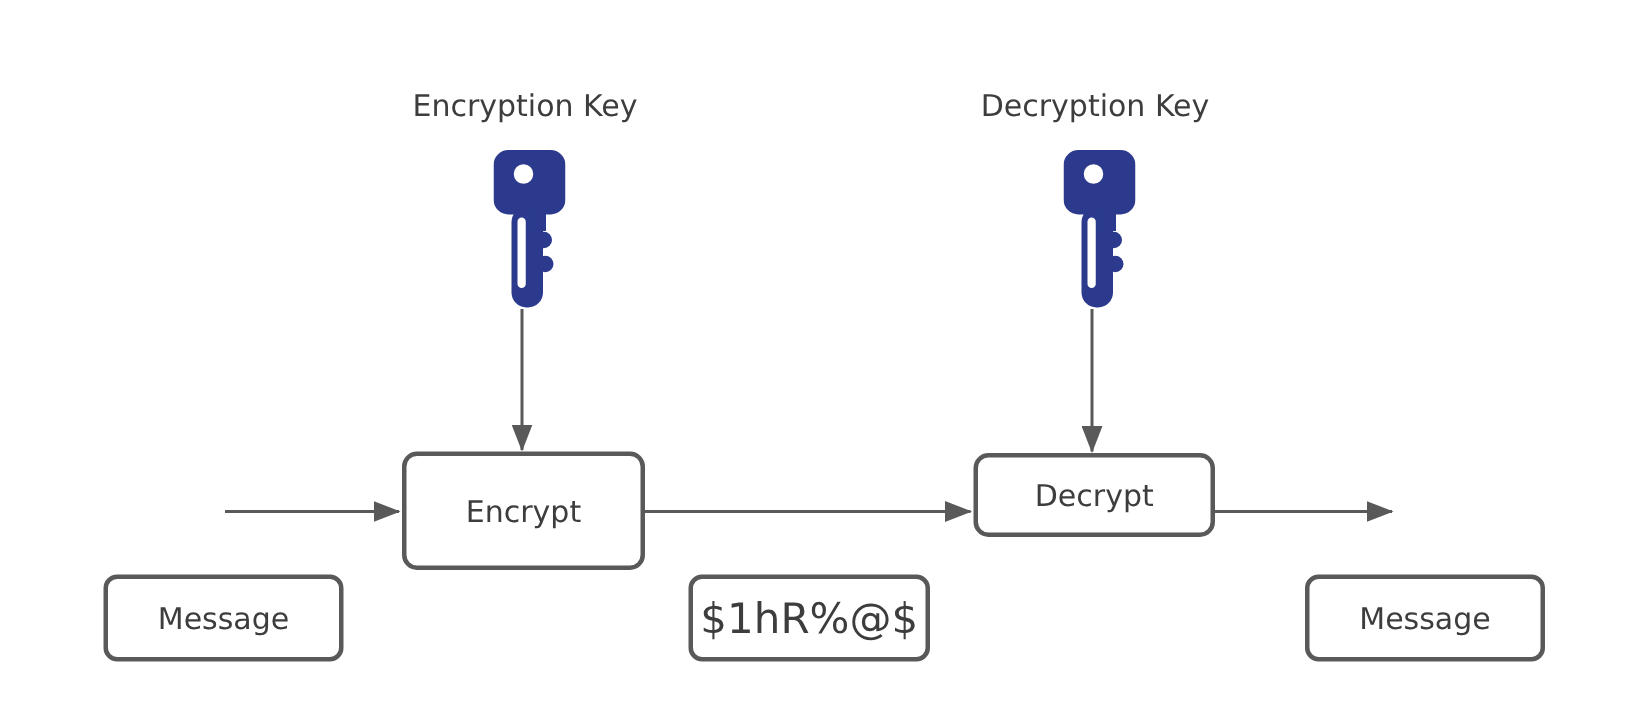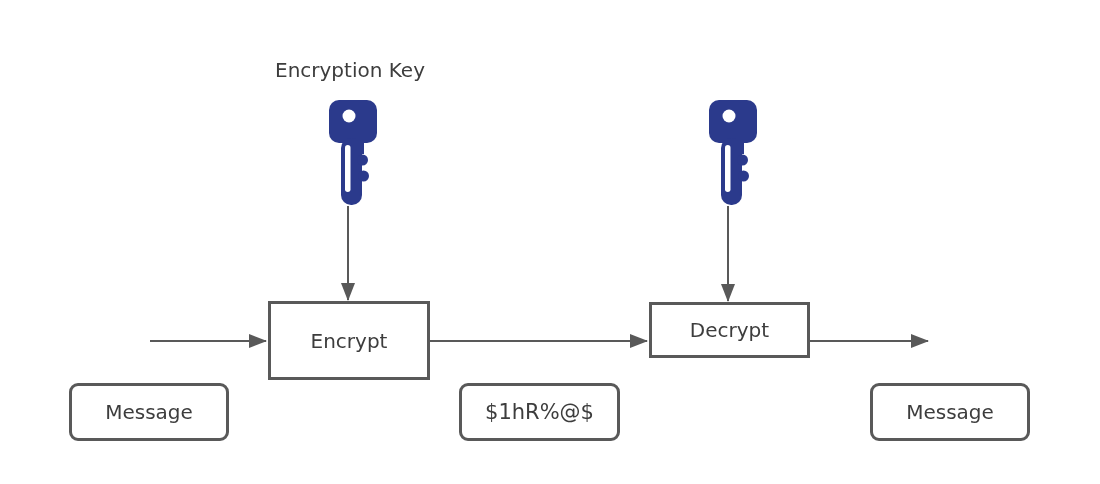--- a/index.html
+++ b/index.html
@@ -49,29 +49,30 @@
     background:var(--box-fill);
     border:3px solid var(--box-border);
     border-radius:9px;
     display:flex;
     align-items:center;
     justify-content:center;
     font-size:20px;
     color:var(--text);
     white-space:nowrap;
   }
-  .node.process{border-radius:0;}
-  .node.cipher{font-size:21px;}
+  .node.process{border-radius:10px;}
+  .node.cipher{font-size:28px;}
 </style>
 </head>
 <body>
 
 <div class="canvas">
 
   <div class="float-label" style="left:240px;">Encryption Key</div>
+  <div class="float-label" style="left:620px;">Decryption Key</div>
 
   <svg class="key" style="left:329px;" viewBox="0 0 48 106" xmlns="http://www.w3.org/2000/svg" aria-hidden="true">
     <rect class="kb" x="0" y="0" width="48" height="43" rx="10"></rect>
     <rect class="kb" x="12" y="38" width="21" height="67" rx="10"></rect>
     <rect class="kb" x="24" y="40" width="11" height="14"></rect>
     <circle class="kb" cx="33.5" cy="60" r="5.5"></circle>
     <circle class="kb" cx="34.5" cy="76" r="5.5"></circle>
     <circle class="kh" cx="20" cy="16" r="6.5"></circle>
     <rect class="kh" x="16" y="45" width="5.5" height="47" rx="2.75"></rect>
   </svg>

